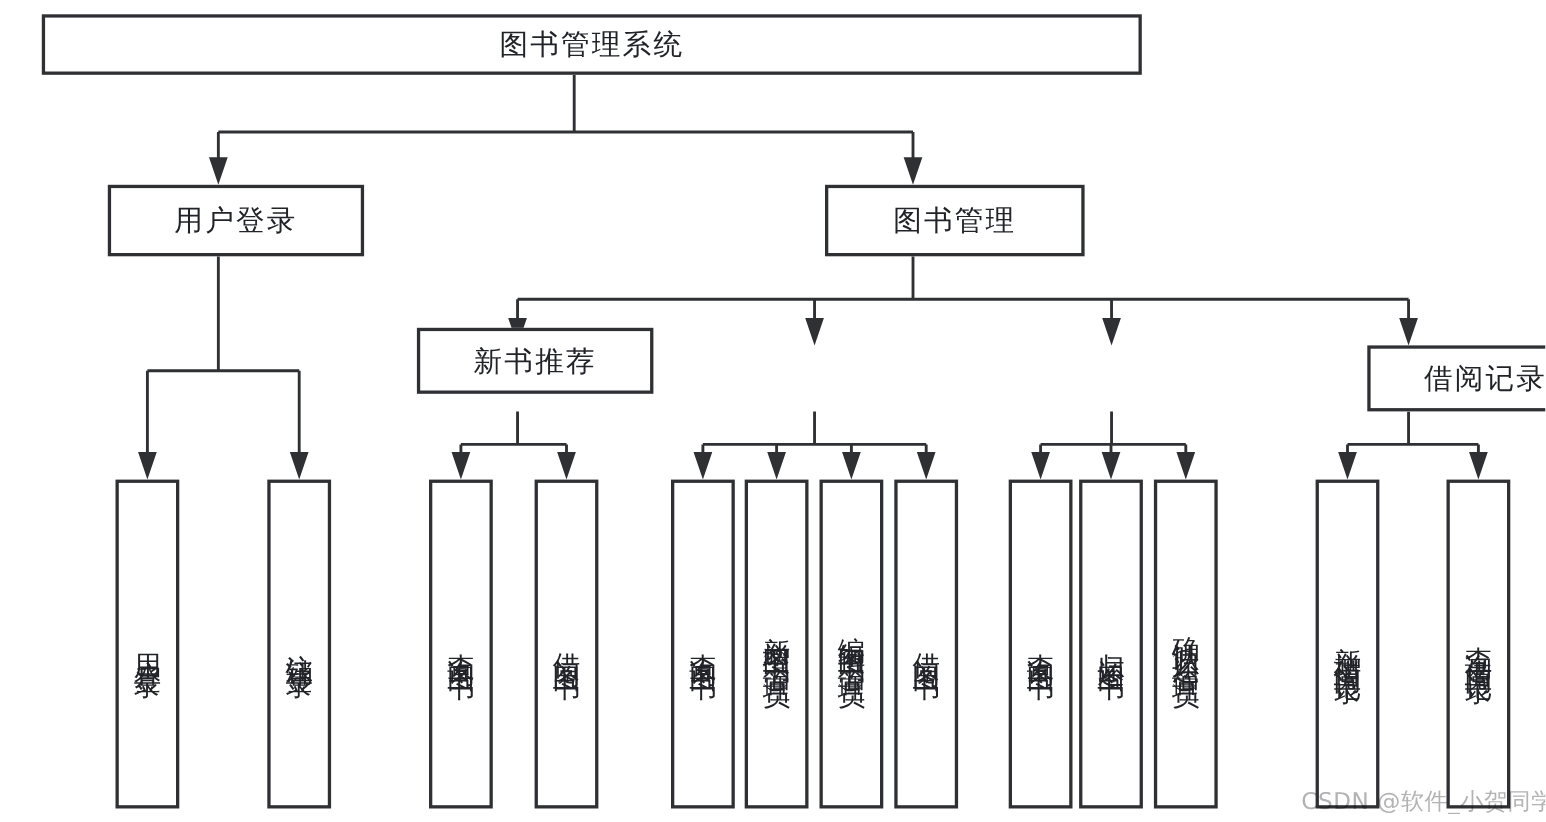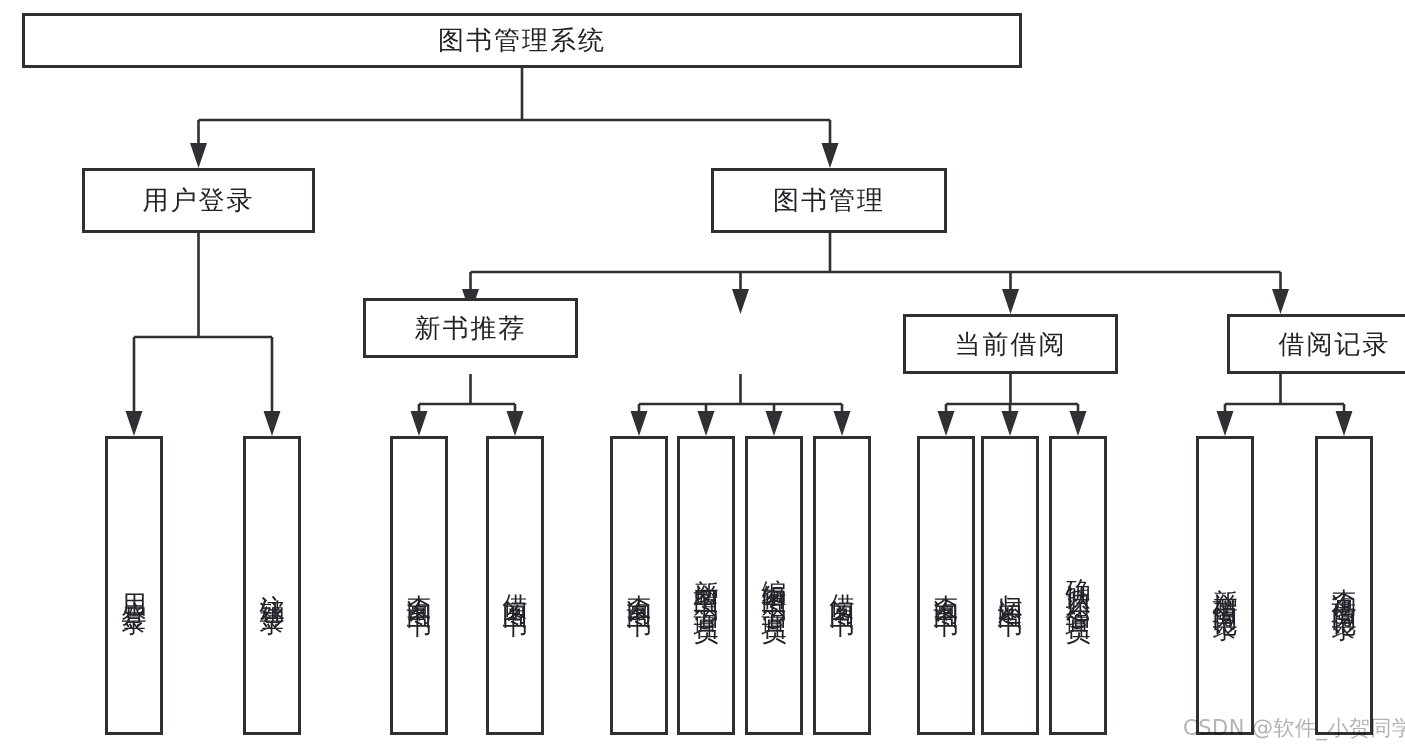--- a/index.html
+++ b/index.html
@@ -22,21 +22,21 @@
   .box{
     position:absolute;
     box-sizing:border-box;
     background:var(--background);
     border:3px solid var(--line);
     color:var(--text);
     display:flex;align-items:center;justify-content:center;
     text-align:center;
     z-index:1;
   }
-  .h-box{font-size:26px;letter-spacing:2px;white-space:nowrap;}
+  .h-box{font-size:26px;letter-spacing:2px;white-space:nowrap;margin-left:16px;}
   .v-box{
     writing-mode:vertical-rl;
     font-size:25px;
     letter-spacing:6px;
     line-height:1;
   }
   .watermark{
     position:absolute;
     left:1183px;top:714px;
     font-size:21px;
@@ -80,24 +80,23 @@
       M937.5 411L954.5 411L946 436Z
       M1001.5 411L1018.5 411L1010 436Z
       M1069.5 411L1086.5 411L1078 436Z
       M1216.5 411L1233.5 411L1225 436Z
       M1335.5 411L1352.5 411L1344 436Z"></path>
   </svg>
 
   <div class="box h-box" style="left:22px;top:13px;width:1000px;height:55px;">图书管理系统</div>
 
   <div class="box h-box" style="left:82px;top:168px;width:233px;height:65px;">用户登录</div>
-  <div class="box h-box" style="left:711px;top:168px;width:236px;height:65px;">图书管理</div>
+  <div class="box h-box" style="left:734px;top:168px;width:236px;height:65px;">图书管理</div>
 
   <div class="box h-box" style="left:363px;top:298px;width:215px;height:60px;">新书推荐</div>
-  <div class="box h-box" style="left:903px;top:314px;width:215px;height:60px;">当前借阅</div>
   <div class="box h-box" style="left:1227px;top:314px;width:215px;height:60px;">借阅记录</div>
 
   <div class="box v-box" style="left:105px;top:436px;width:58px;height:299px;">用户登录</div>
   <div class="box v-box" style="left:243px;top:436px;width:58px;height:299px;">注销登录</div>
 
   <div class="box v-box" style="left:390px;top:436px;width:58px;height:299px;">查询图书</div>
   <div class="box v-box" style="left:486px;top:436px;width:58px;height:299px;">借阅图书</div>
 
   <div class="box v-box" style="left:610px;top:436px;width:58px;height:299px;">查询图书</div>
   <div class="box v-box" style="left:677px;top:436px;width:58px;height:299px;">新增图书（管理员）</div>

